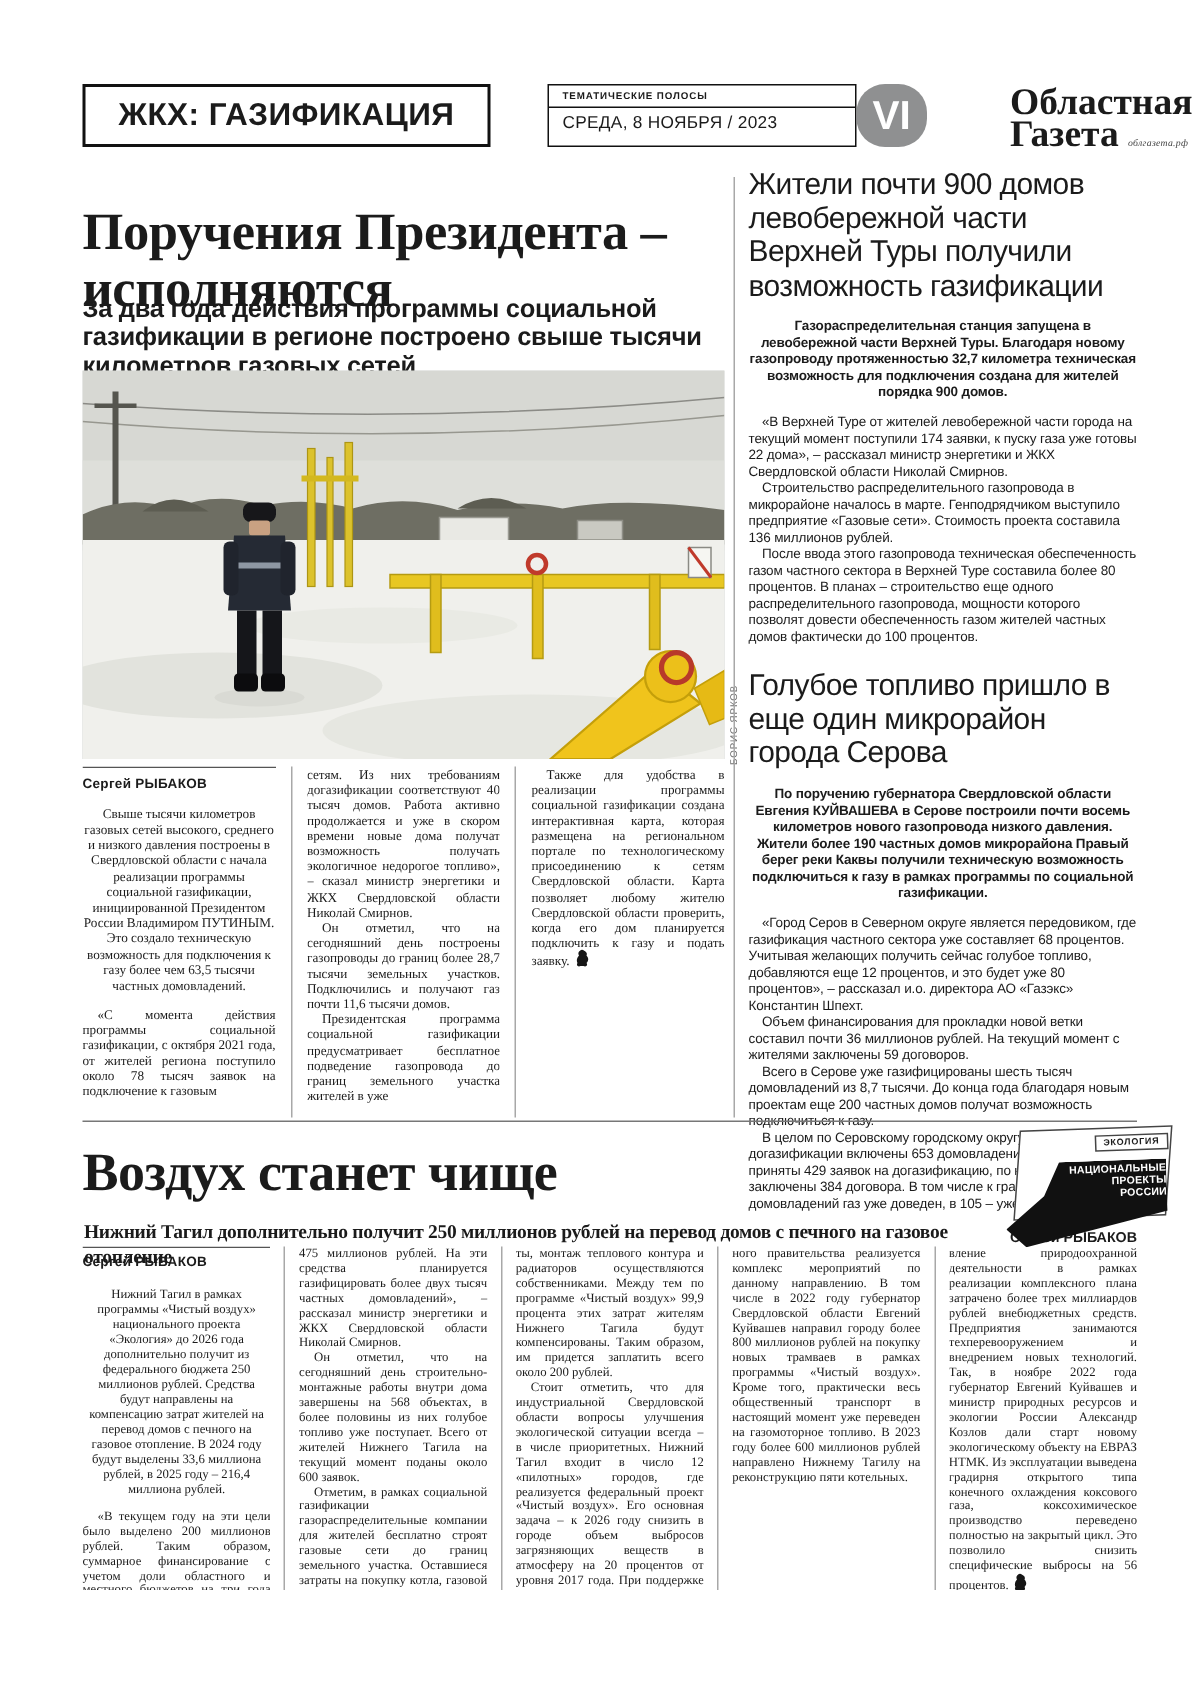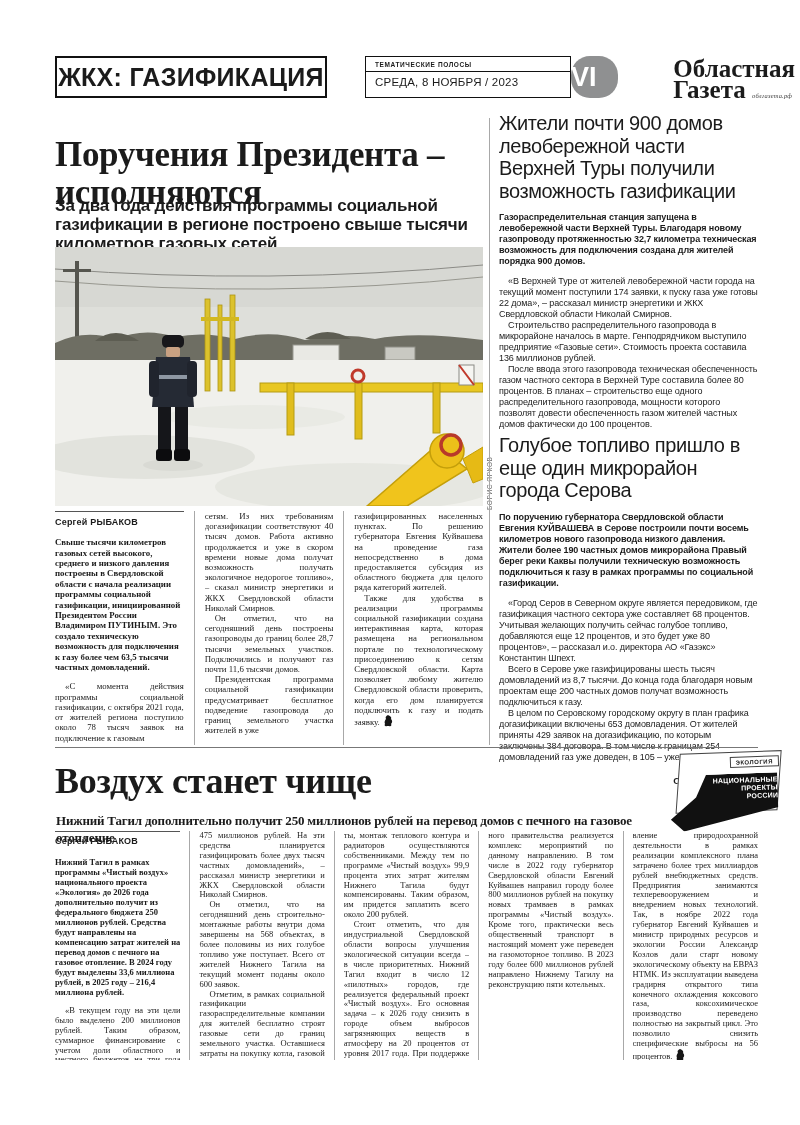--- a/index.html
+++ b/index.html
@@ -3,59 +3,59 @@
 <meta charset="utf-8">
 <style>
   * { margin:0; padding:0; box-sizing:border-box; }
   html,body { background:#ffffff; }
   body { width:800px; height:1125px; position:relative; font-family:"Liberation Serif", serif; color:#1b1b1b; overflow:hidden; }
   .abs { position:absolute; }
 
   
   .hdr { left:55px; top:56px; width:740px; height:42px; display:flex; align-items:stretch; }
   .hdr-title-box { width:272px; border:2px solid #111; display:flex; align-items:center; justify-content:center;
-    font-family:"Liberation Sans", sans-serif; font-weight:bold; font-size:25px; letter-spacing:.3px; }
+    font-family:"Liberation Sans", sans-serif; font-weight:bold; font-size:21px; letter-spacing:.3px; }
   .hdr-date-box { margin-left:38px; width:206px; border:1px solid #111; display:flex; flex-direction:column; }
   .hdr-topic { font-family:"Liberation Sans", sans-serif; font-weight:bold; font-size:6.5px; letter-spacing:.6px;
     padding:4px 0 3px 9px; border-bottom:1px solid #111; }
   .hdr-date { font-family:"Liberation Sans", sans-serif; font-size:11.5px; letter-spacing:.2px; padding:4px 0 0 9px; }
-  .hdr-page { width:47px; background:#8f9091; color:#fff; display:flex; align-items:center; 
+  .hdr-page { width:47px; background:#8f9091; color:#fff; display:flex; align-items:center; justify-content:center;
     font-family:"Liberation Sans", sans-serif; font-weight:bold; font-size:27px;border-radius:19px; }
   .masthead { margin-left:auto; text-align:left; font-weight:bold; font-size:25px; line-height:21px; padding-top:2px; }
   .masthead .site { font-weight:normal; font-style:italic; font-size:6.5px; color:#444; letter-spacing:.2px; }
 
   
   .main-headline { left:55px; top:108px; width:430px; font-size:35px; line-height:38px; letter-spacing:-.3px;margin-top:28px; }
   .main-sub { left:55px; top:196px; width:428px; font-family:"Liberation Sans", sans-serif; font-weight:bold;
     font-size:17px; line-height:19px; letter-spacing:-.2px; }
 
   .photo-wrap { left:55px; top:247px; width:428px; height:259px; background:#d4d5d0; overflow:hidden; }
   .photo-credit { left:486px; top:420px; width:10px; height:90px; font-family:"Liberation Sans", sans-serif;
     font-size:6.5px; color:#6f6f6f; letter-spacing:.6px; writing-mode:vertical-rl; transform:rotate(180deg); white-space:nowrap; }
 
   .cols3 { left:55px; top:511px; width:428px; height:234px; display:flex; gap:10px; }
   .cols3 .col { width:136px; height:234px; overflow:hidden; font-size:8.8px; line-height:10.2px; text-align:justify; }
   .colrule-v { width:1px; background:#a8a8a8; }
   .author-line { font-family:"Liberation Sans", sans-serif; font-weight:bold; font-size:9px; letter-spacing:.2px;
     border-top:1px solid #555; padding-top:5px; margin-bottom:10px; }
-  .lead { font-weight:bold; font-size:8.8px; line-height:10.4px; text-align:left; margin-bottom:9px; }
+  .lead { font-weight:normal; font-size:8.8px; line-height:10.4px; text-align:center; margin-bottom:9px; }
   .para { margin:0; }
   .ind { text-indent:10px; }
   .endmark { display:inline-block; vertical-align:-2px; margin-left:4px; }
 
   
   .vsep { left:489px; top:118px; width:1px; height:627px; background:#a8a8a8; }
 
   
   .sidebar { left:499px; top:112px; width:259px; font-family:"Liberation Sans", sans-serif; }
   .sb-headline { font-size:20px; line-height:22.5px; font-weight:normal; letter-spacing:-.4px; margin-bottom:10px; }
-  .sb-lead { font-size:9px; line-height:11px; font-weight:bold; margin-bottom:9px; letter-spacing:-.1px; }
+  .sb-lead { font-size:9px; line-height:11px; font-weight:bold; margin-bottom:9px; letter-spacing:-.1px;text-align:center; }
   .sb-p { font-size:9px; line-height:11px; letter-spacing:-.1px; }
   .sb-p.ind { text-indent:9px; }
-  .sb-story2 { margin-top:4px; }
+  .sb-story2 { margin-top:16px; }
   .sb-author { font-size:9.5px; font-weight:bold; text-align:right; margin-top:12px; }
 
   
   .hrule { left:55px; top:747px; width:703px; height:1px; background:#777; }
 
   
   .bot-headline { left:55px; top:762px; width:560px; font-size:36px; line-height:38px; letter-spacing:-.3px; }
   .bot-sub { left:56px; top:812px; width:620px; font-family:Liberation Serif, serif; font-weight:bold;
     font-size:13px; line-height:17px; letter-spacing:-.2px; }
 
@@ -166,41 +166,41 @@
     <p class="para ind">«С момента действия программы социальной газификации, с октября 2021 года, от жителей региона поступило около 78 тысяч заявок на подключение к газовым</p>
   </div>
   <div class="colrule-v"></div>
   <div class="col">
     <p class="para">сетям. Из них требованиям догазификации соответствуют 40 тысяч домов. Работа активно продолжается и уже в скором времени новые дома получат возможность получать экологичное недорогое топливо», – сказал министр энергетики и ЖКХ Свердловской области Николай Смирнов.</p>
     <p class="para ind">Он отметил, что на сегодняшний день построены газопроводы до границ более 28,7 тысячи земельных участков. Подключились и получают газ почти 11,6 тысячи домов.</p>
     <p class="para ind">Президентская программа социальной газификации предусматривает бесплатное подведение газопровода до границ земельного участка жителей в уже</p>
   </div>
   <div class="colrule-v"></div>
   <div class="col">
-    <p class="para">газифицированных населенных пунктах. По решению губернатора Евгения Куйвашева на проведение газа непосредственно в дома предоставляется субсидия из областного бюджета для целого ряда категорий жителей.</p>
     <p class="para ind"><span>Также для удобства в реализации программы социальной газификации создана интерактивная карта, которая размещена на региональном портале по технологическому присоединению к сетям Свердловской области. Карта позволяет любому жителю Свердловской области проверить, когда его дом планируется подключить к газу и подать заявку.</span><span class="endmark"><svg width="9" height="12" viewBox="0 0 9 12">
             <path d="M4 0 C6 1 8 2 7 4 C8 5 9 7 7 9 C8 10 7 12 5 11 L3 11 C1 12 0 10 1 9 C0 7 1 5 2 4 C1 2 2 1 4 0 Z" fill="#161616"></path>
           </svg></span></p>
   </div>
 </div>
 
 <div class="abs vsep"></div>
 
 <div class="abs sidebar">
   <div>
     <div class="sb-headline">Жители почти 900 домов левобережной части Верхней Туры получили возможность газификации</div>
     <div class="sb-lead">Газораспределительная станция запущена в левобережной части Верхней Туры. Благодаря новому газопроводу протяженностью 32,7 километра техническая возможность для подключения создана для жителей порядка 900 домов.</div>
     <p class="sb-p ind">«В Верхней Туре от жителей левобережной части города на текущий момент поступили 174 заявки, к пуску газа уже готовы 22 дома», – рассказал министр энергетики и ЖКХ Свердловской области Николай Смирнов.</p>
     <p class="sb-p ind">Строительство распределительного газопровода в микрорайоне началось в марте. Генподрядчиком выступило предприятие «Газовые сети». Стоимость проекта составила 136 миллионов рублей.</p>
     <p class="sb-p ind">После ввода этого газопровода техническая обеспеченность газом частного сектора в Верхней Туре составила более 80 процентов. В планах – строительство еще одного распределительного газопровода, мощности которого позволят довести обеспеченность газом жителей частных домов фактически до 100 процентов.</p>
   </div>
   <div class="sb-story2">
     <div class="sb-headline">Голубое топливо пришло в еще один микрорайон города Серова</div>
     <div class="sb-lead">По поручению губернатора Свердловской области Евгения КУЙВАШЕВА в Серове построили почти восемь километров нового газопровода низкого давления. Жители более 190 частных домов микрорайона Правый берег реки Каквы получили техническую возможность подключиться к газу в рамках программы по социальной газификации.</div>
     <p class="sb-p ind">«Город Серов в Северном округе является передовиком, где газификация частного сектора уже составляет 68 процентов. Учитывая желающих получить сейчас голубое топливо, добавляются еще 12 процентов, и это будет уже 80 процентов», – рассказал и.о. директора АО «Газэкс» Константин Шпехт.</p>
+    <p class="sb-p ind">Объем финансирования для прокладки новой ветки составил почти 36 миллионов рублей. На текущий момент с жителями заключены 59 договоров.</p>
     <p class="sb-p ind">Всего в Серове уже газифицированы шесть тысяч домовладений из 8,7 тысячи. До конца года благодаря новым проектам еще 200 частных домов получат возможность подключиться к газу.</p>
     <p class="sb-p ind">В целом по Серовскому городскому округу в план графика догазификации включены 653 домовладения. От жителей приняты 429 заявок на догазификацию, по которым заключены 384 договора. В том числе к границам 254 домовладений газ уже доведен, в 105 – уже запущен.</p>
     <div class="sb-author">Сергей РЫБАКОВ</div>
   </div>
 </div>
 
 <div class="abs hrule"></div>
 
 <h1 class="abs bot-headline">Воздух станет чище</h1>
 <div class="abs bot-sub">Нижний Тагил дополнительно получит 250 миллионов рублей на перевод домов с печного на газовое отопление</div>

